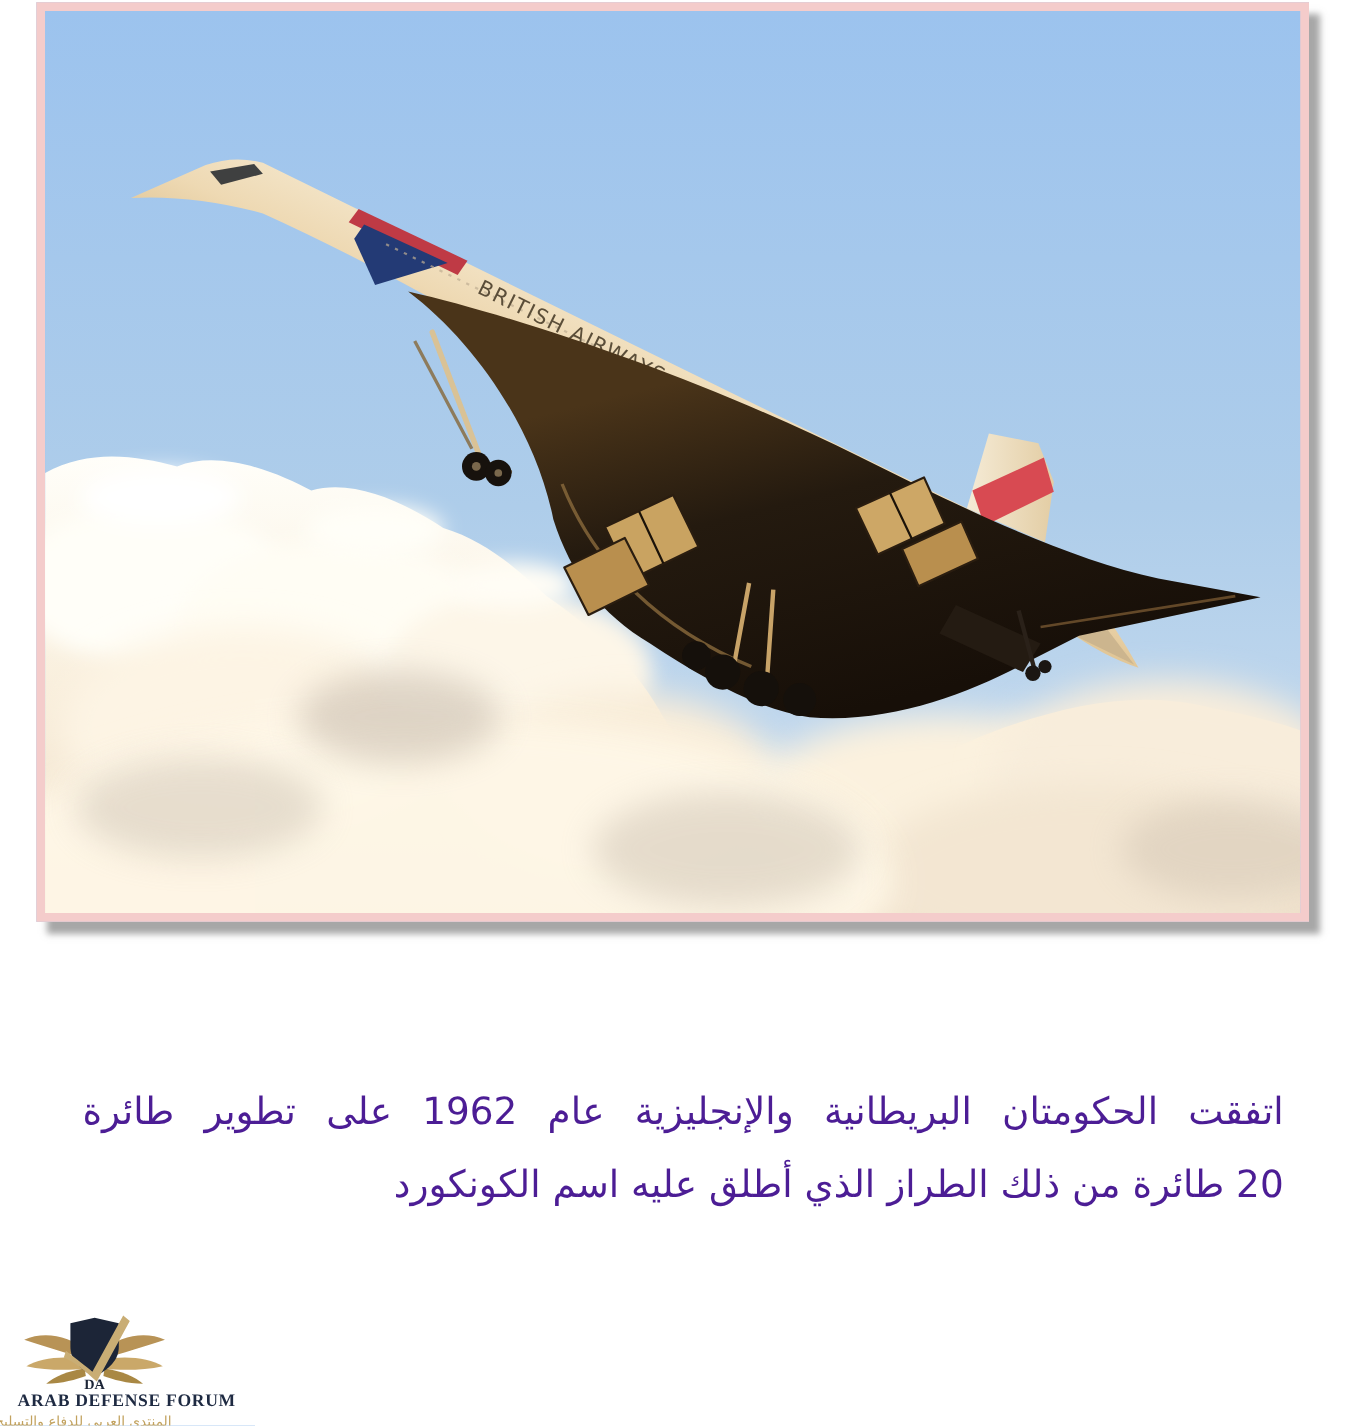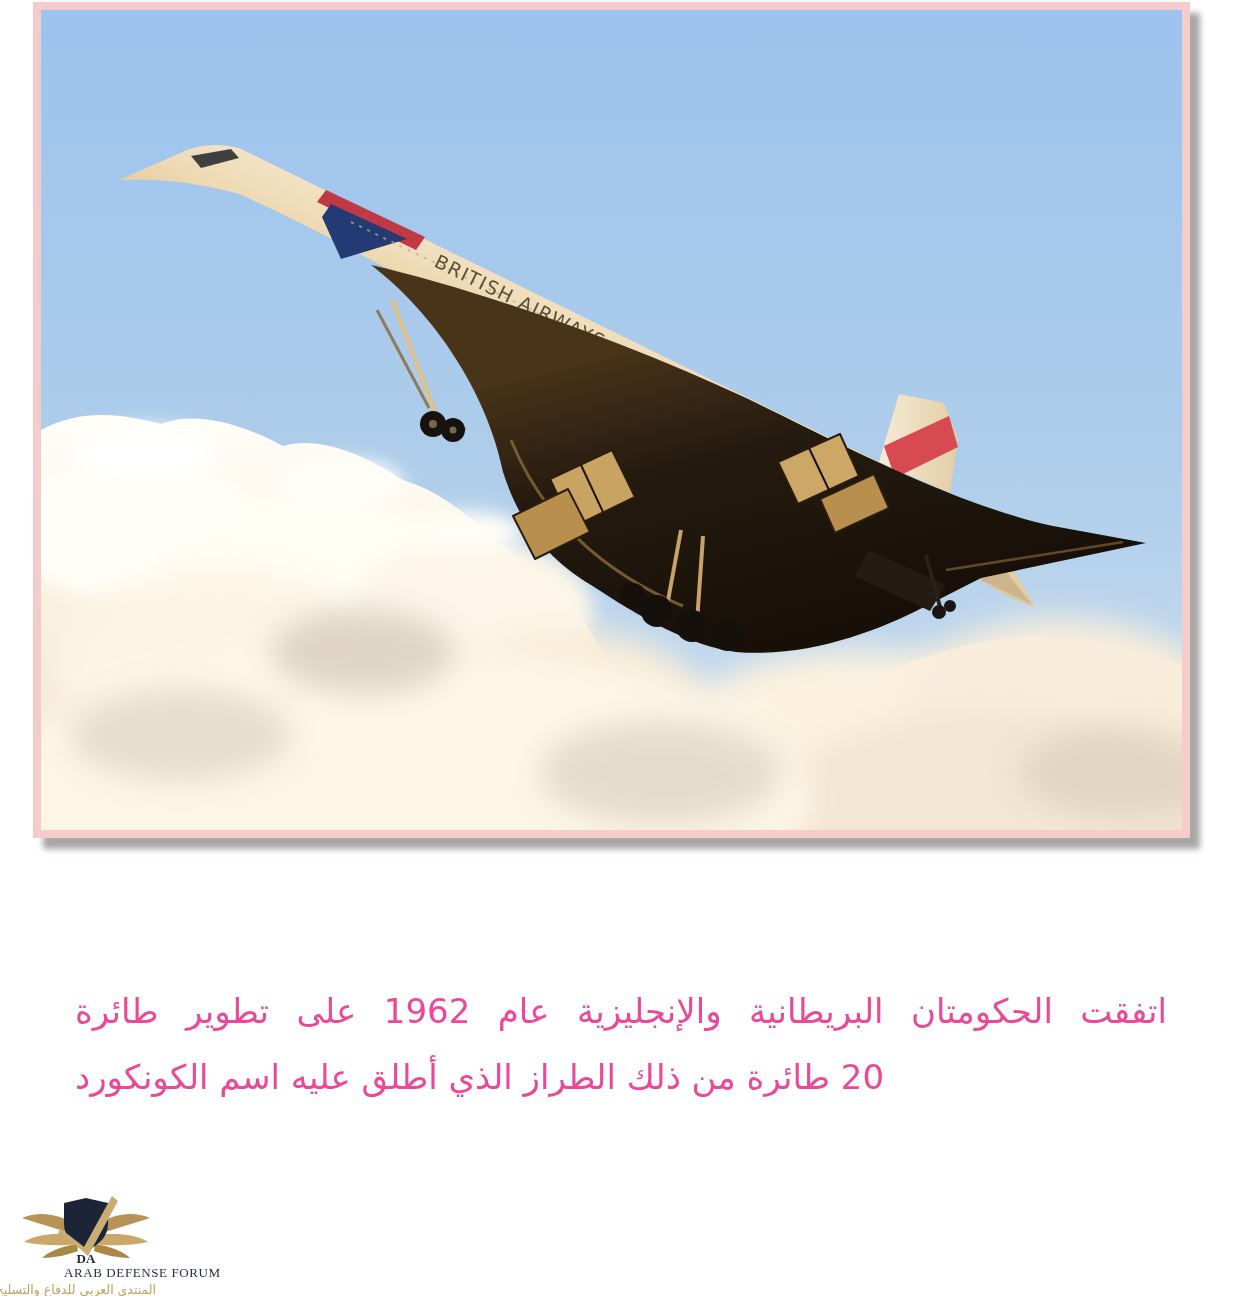--- a/index.html
+++ b/index.html
@@ -8,31 +8,31 @@
     background:#ffffff;font-family:"DejaVu Sans",sans-serif;
   }
   .photo-frame{
     position:absolute;left:33px;top:2px;width:1141px;height:820px;
     border:8px solid #f4cccb;background:#9cc3ee;
     box-shadow:10px 11px 6px rgba(95,95,95,.55);
   }
   .photo-frame svg{display:block;width:1141px;height:820px;}
   .caption{
     position:absolute;left:75px;top:978px;width:1092px;
-    direction:rtl;color:#ec4899;font-size:34px;line-height:66px;
+    direction:rtl;color:#4c1d95;font-size:34px;line-height:66px;
     font-family:"DejaVu Sans",sans-serif;
   }
   .cap-line{white-space:nowrap;overflow:hidden;}
   .cap-just{text-align:justify;text-align-last:justify;text-justify:inter-word;}
-  .cap-last{text-align:left;}
+  .cap-last{text-align:right;}
   .logo{position:absolute;left:16px;top:1194px;width:140px;text-align:right;}
   .logo svg{display:block;margin:0 auto;}
   .logo-en{
-    font-family:"Liberation Serif",serif;font-weight:normal;font-size:13px;
-    letter-spacing:.6px;color:#1e2a42;margin-top:1px;white-space:nowrap;margin-left:48px;
+    font-family:"Liberation Serif",serif;font-weight:bold;font-size:16px;
+    letter-spacing:.6px;color:#1e2a42;margin-top:1px;white-space:nowrap;
   }
   .logo-ar{
     direction:rtl;font-size:12.5px;color:#c2a25e;margin-top:1px;white-space:nowrap;
     font-family:"DejaVu Sans",sans-serif;
   }
 </style>
 </head>
 <body>
 
 <div class="photo-frame">

